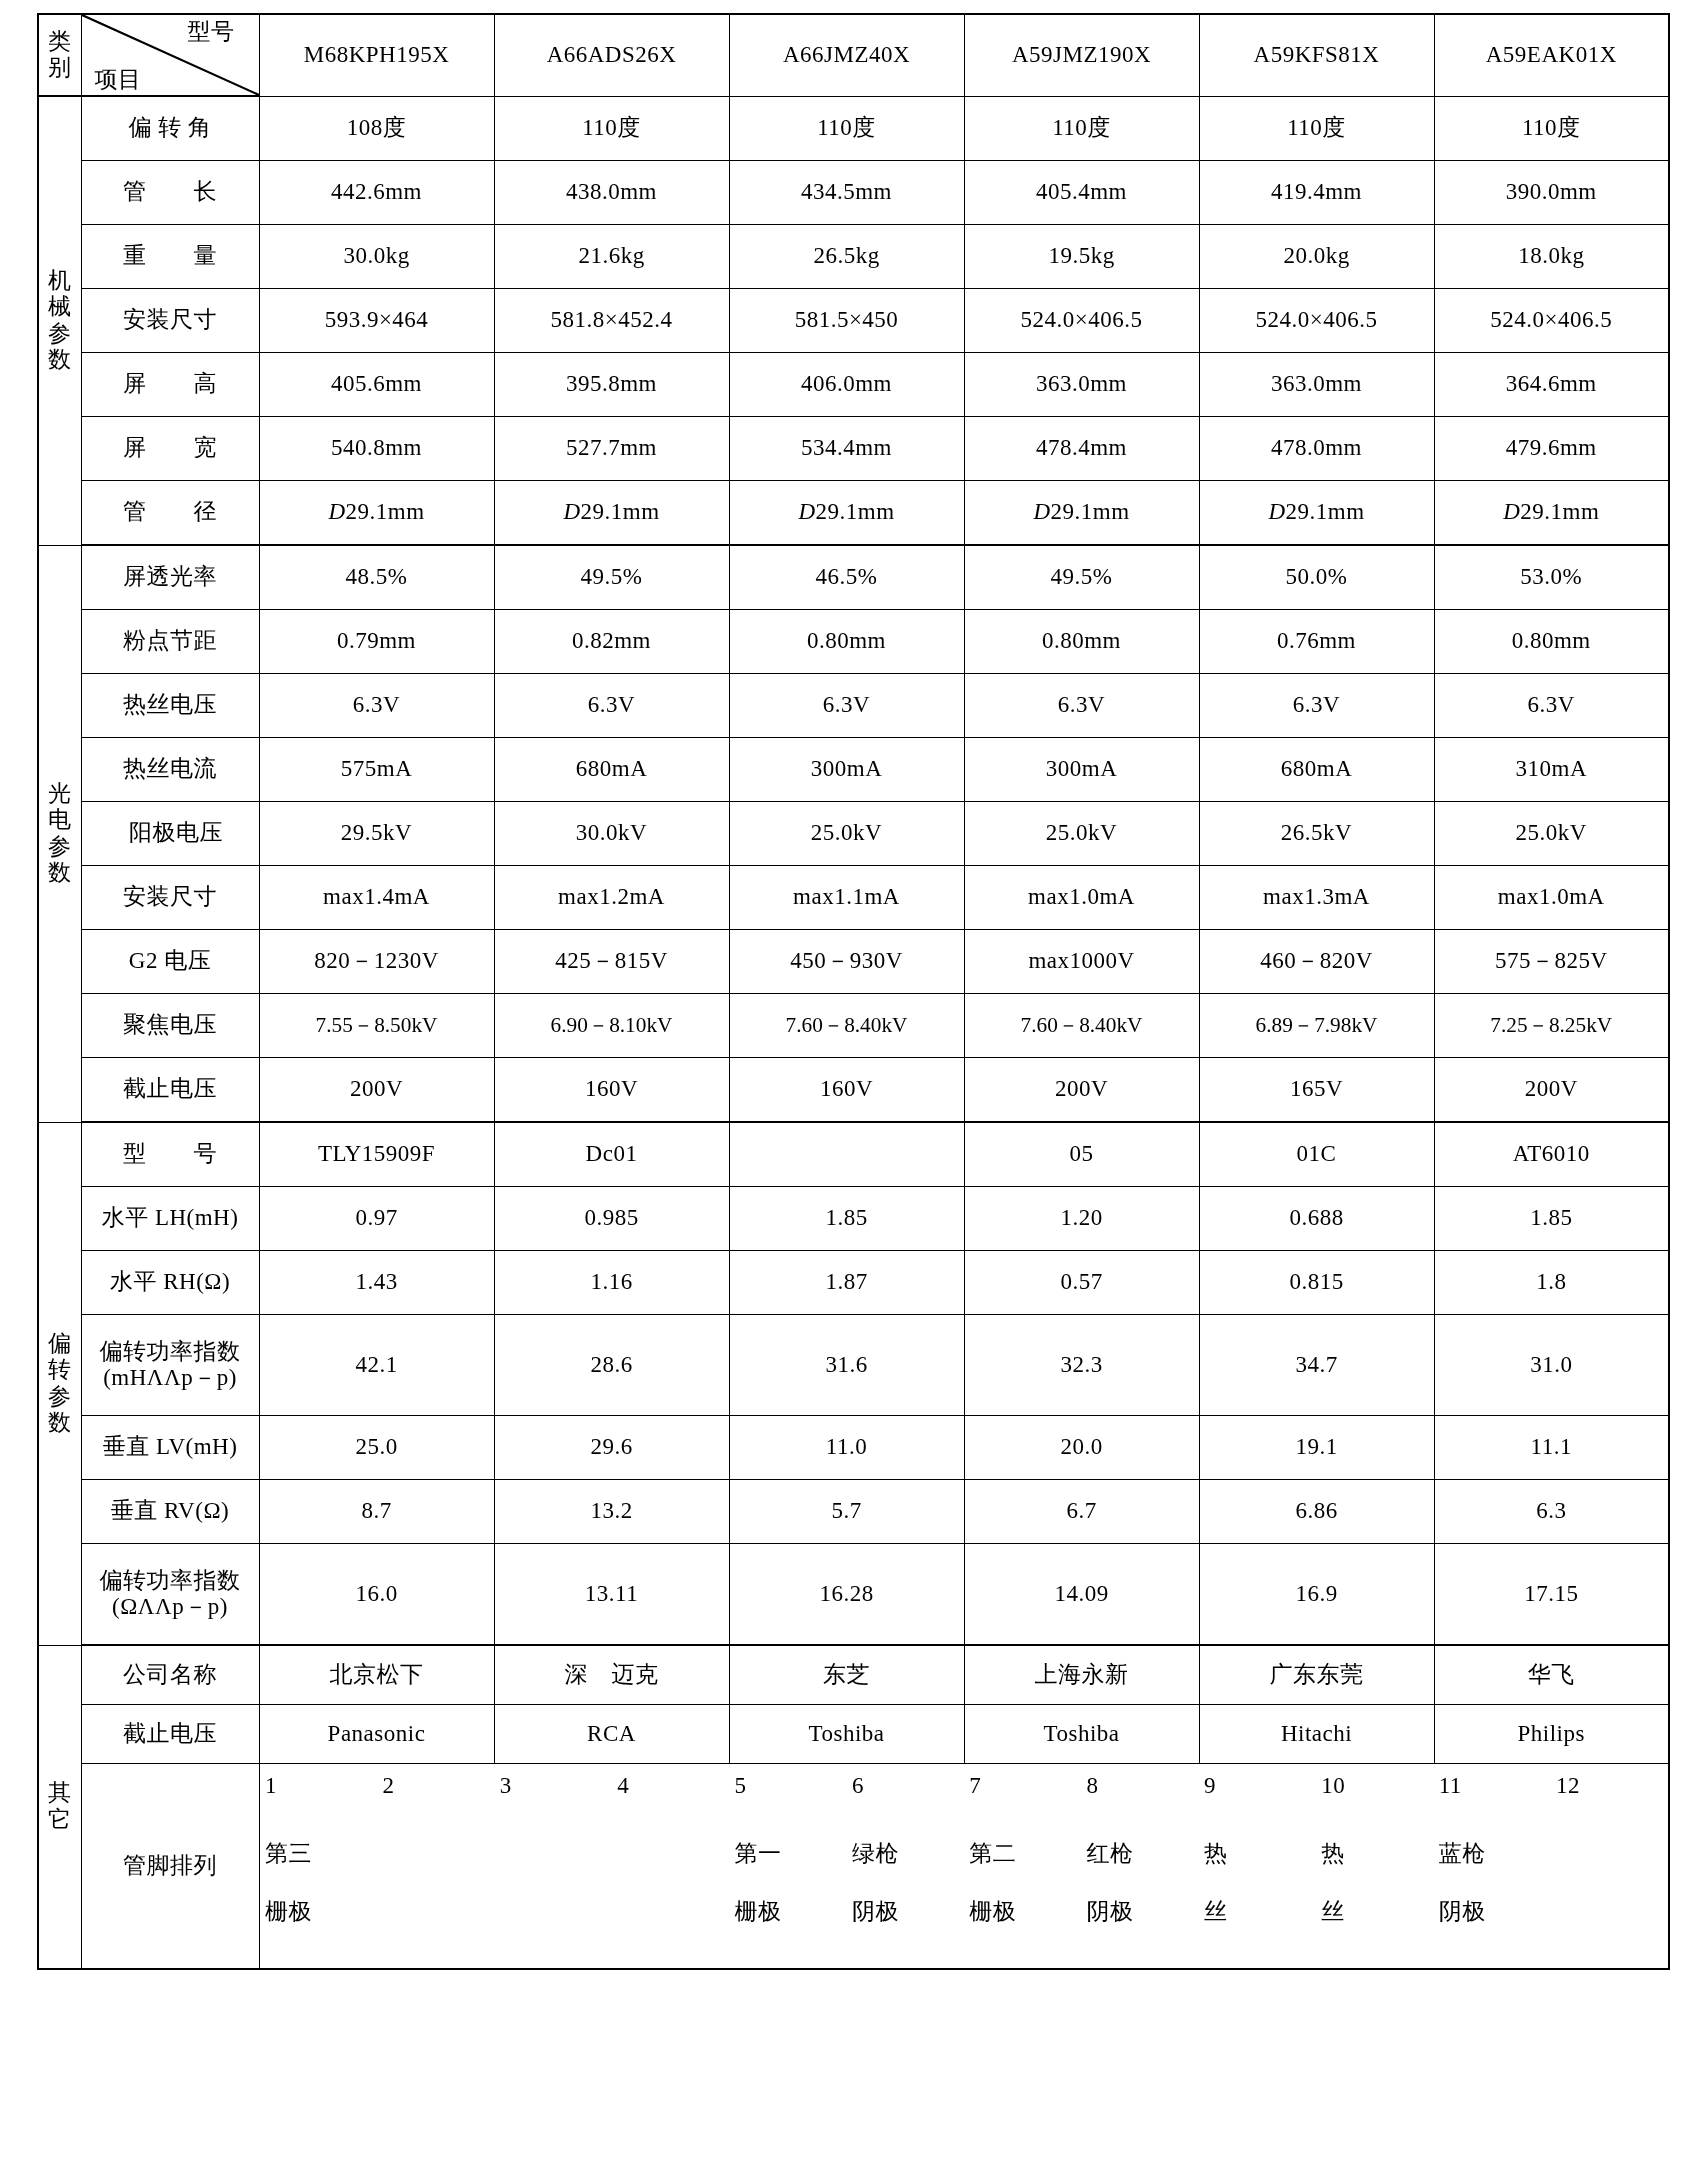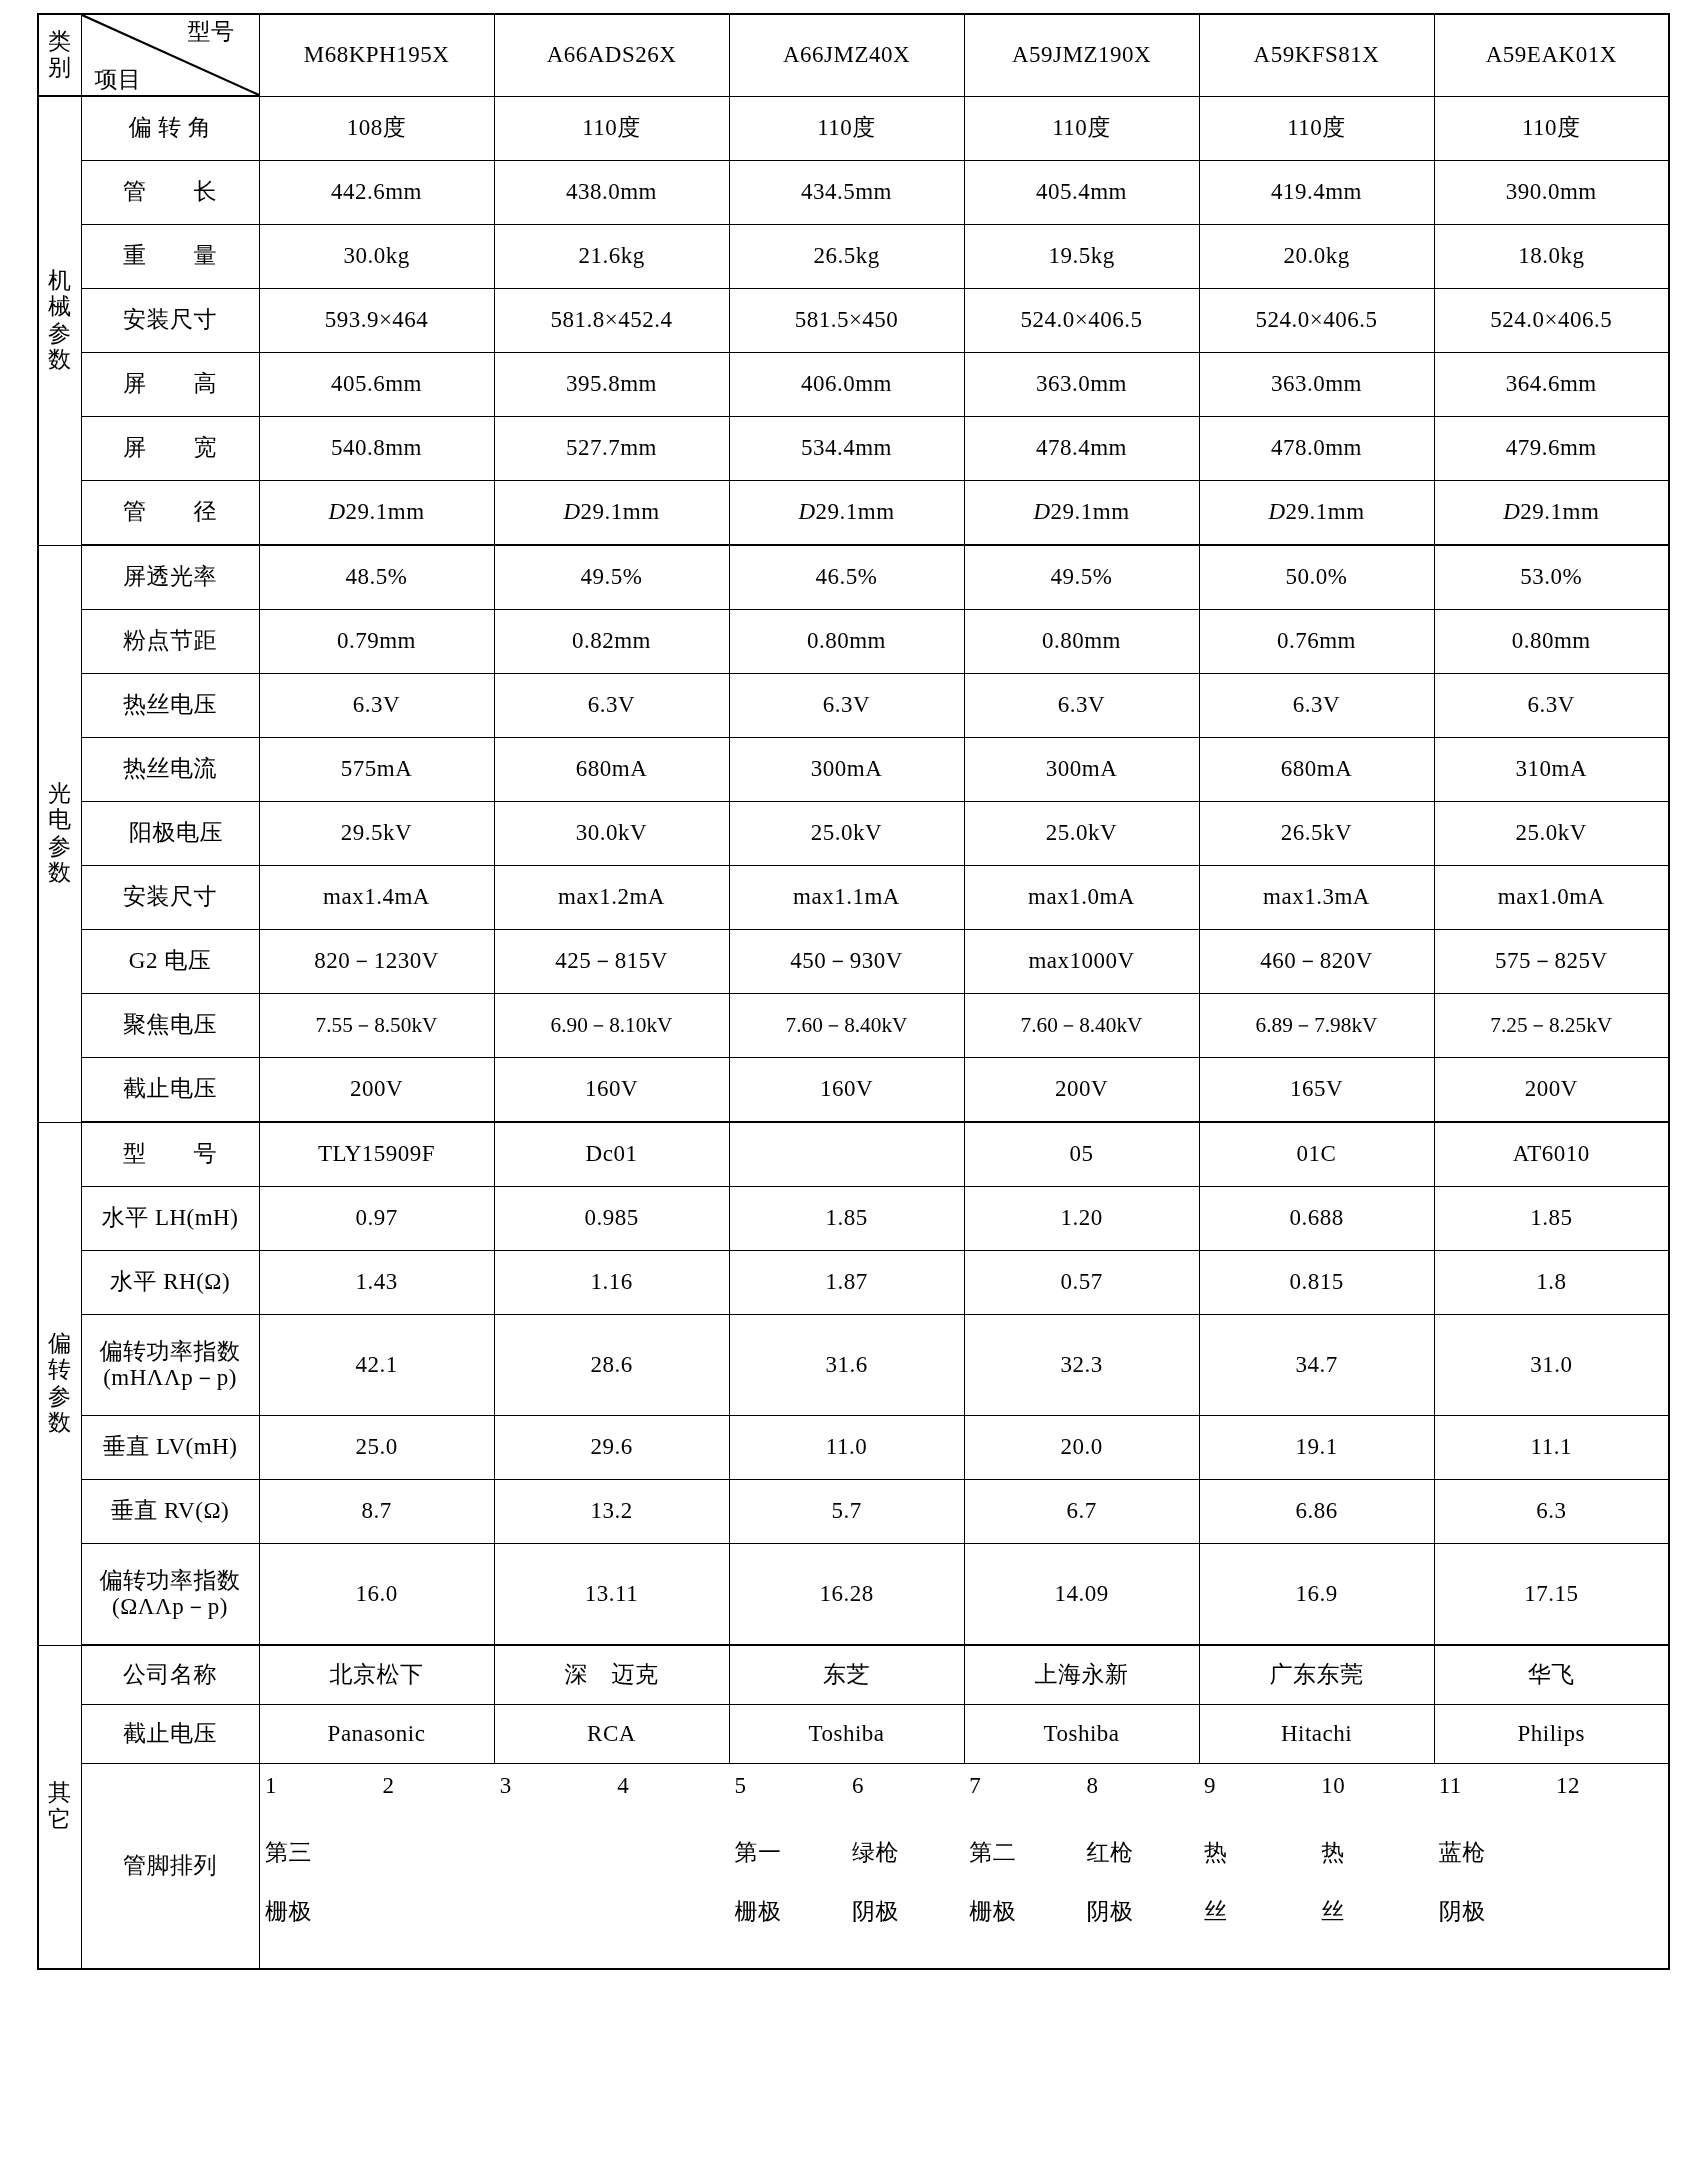--- a/index.html
+++ b/index.html
@@ -134,21 +134,21 @@
   }
   .pin-cell {
     width: 8.3333%;
     box-sizing: border-box;
     text-align: left;
     padding-left: 5.6px;
     font-size: 23px;
     white-space: nowrap;
   }
   .pin-num-row { padding-top: 9.3px; }
-  .pin-lbl-row1 { padding-top: 41px; font-family: Liberation Mono, monospace; }
+  .pin-lbl-row1 { padding-top: 41px; }
   .pin-lbl-row2 { padding-top: 32px; }
   td.pin-item {
     text-align: left;
     padding-left: 11px;
     vertical-align: top;
     padding-top: 9.3px;
     font-size: 23px;
   }
   td.cat-other {
     vertical-align: bottom;

